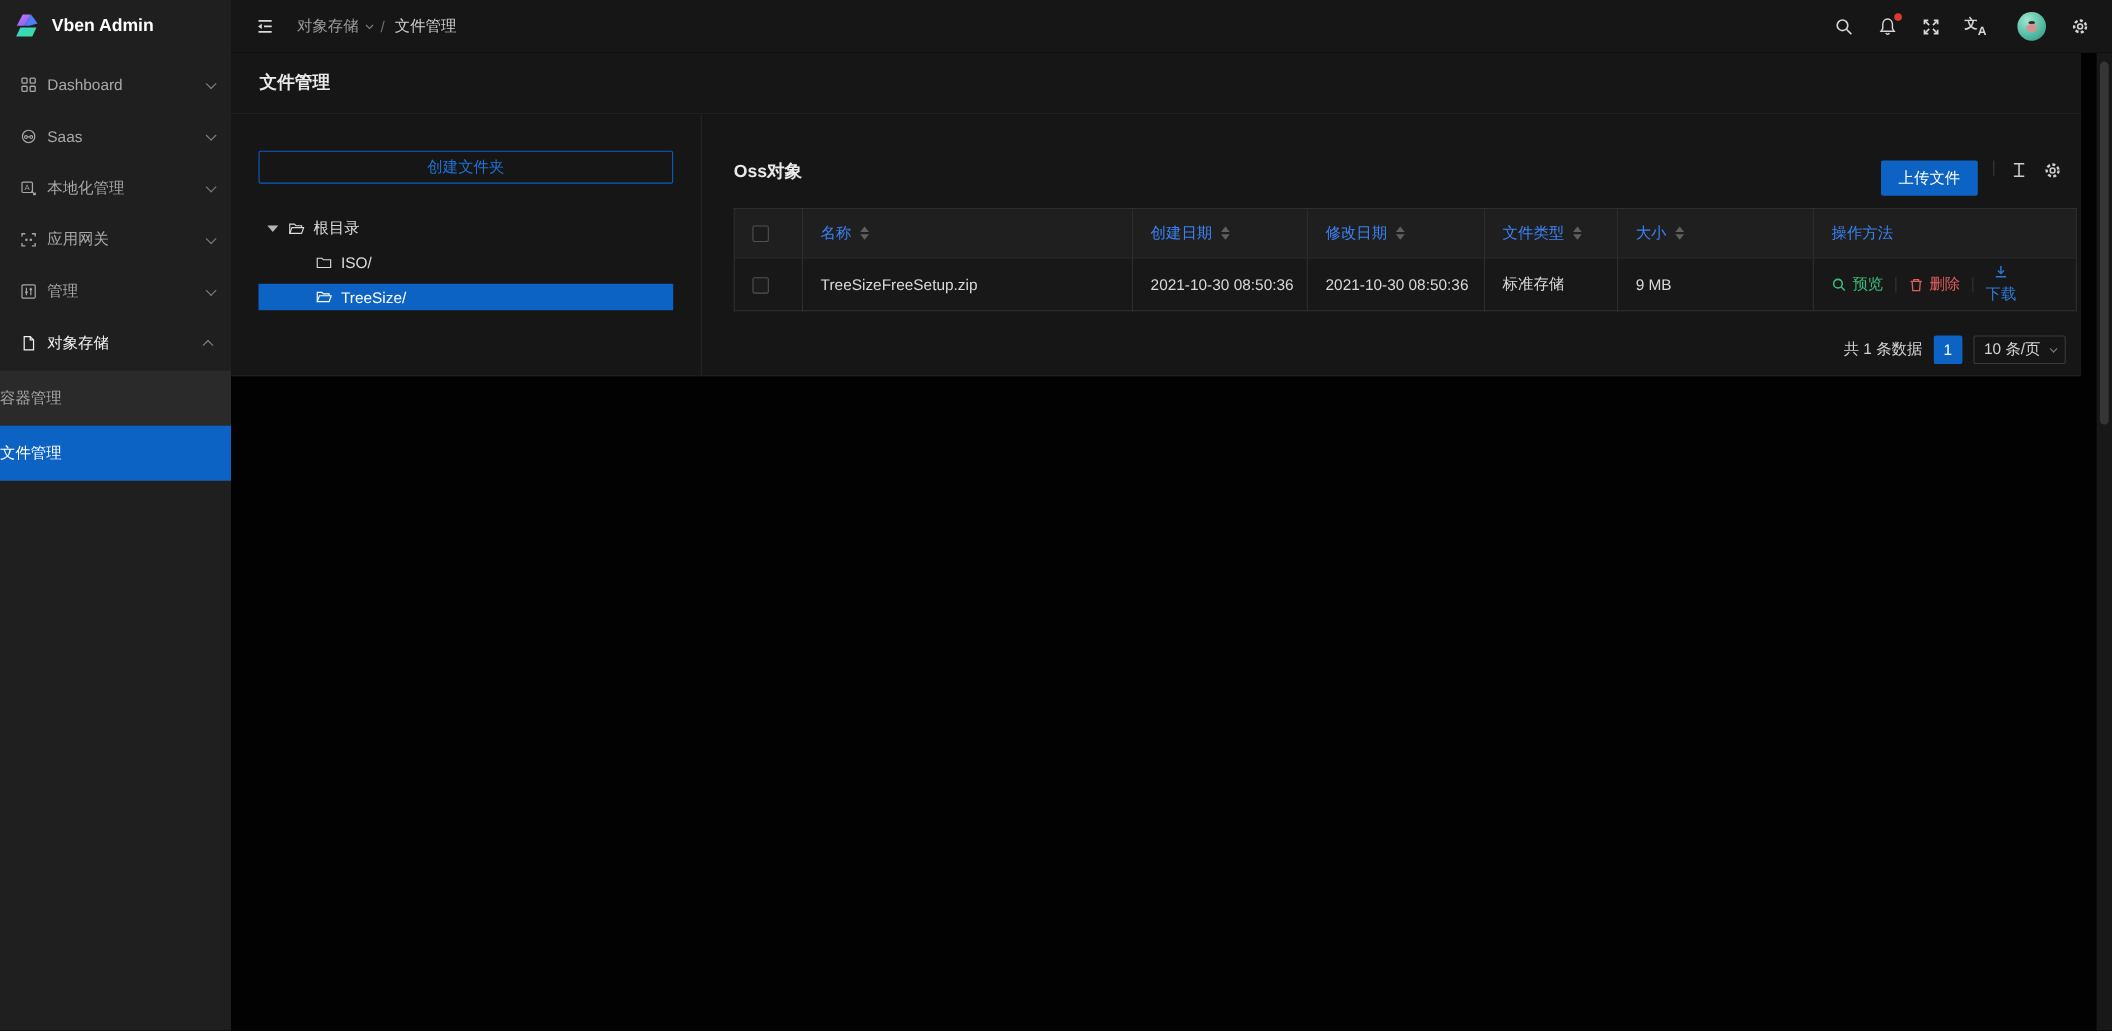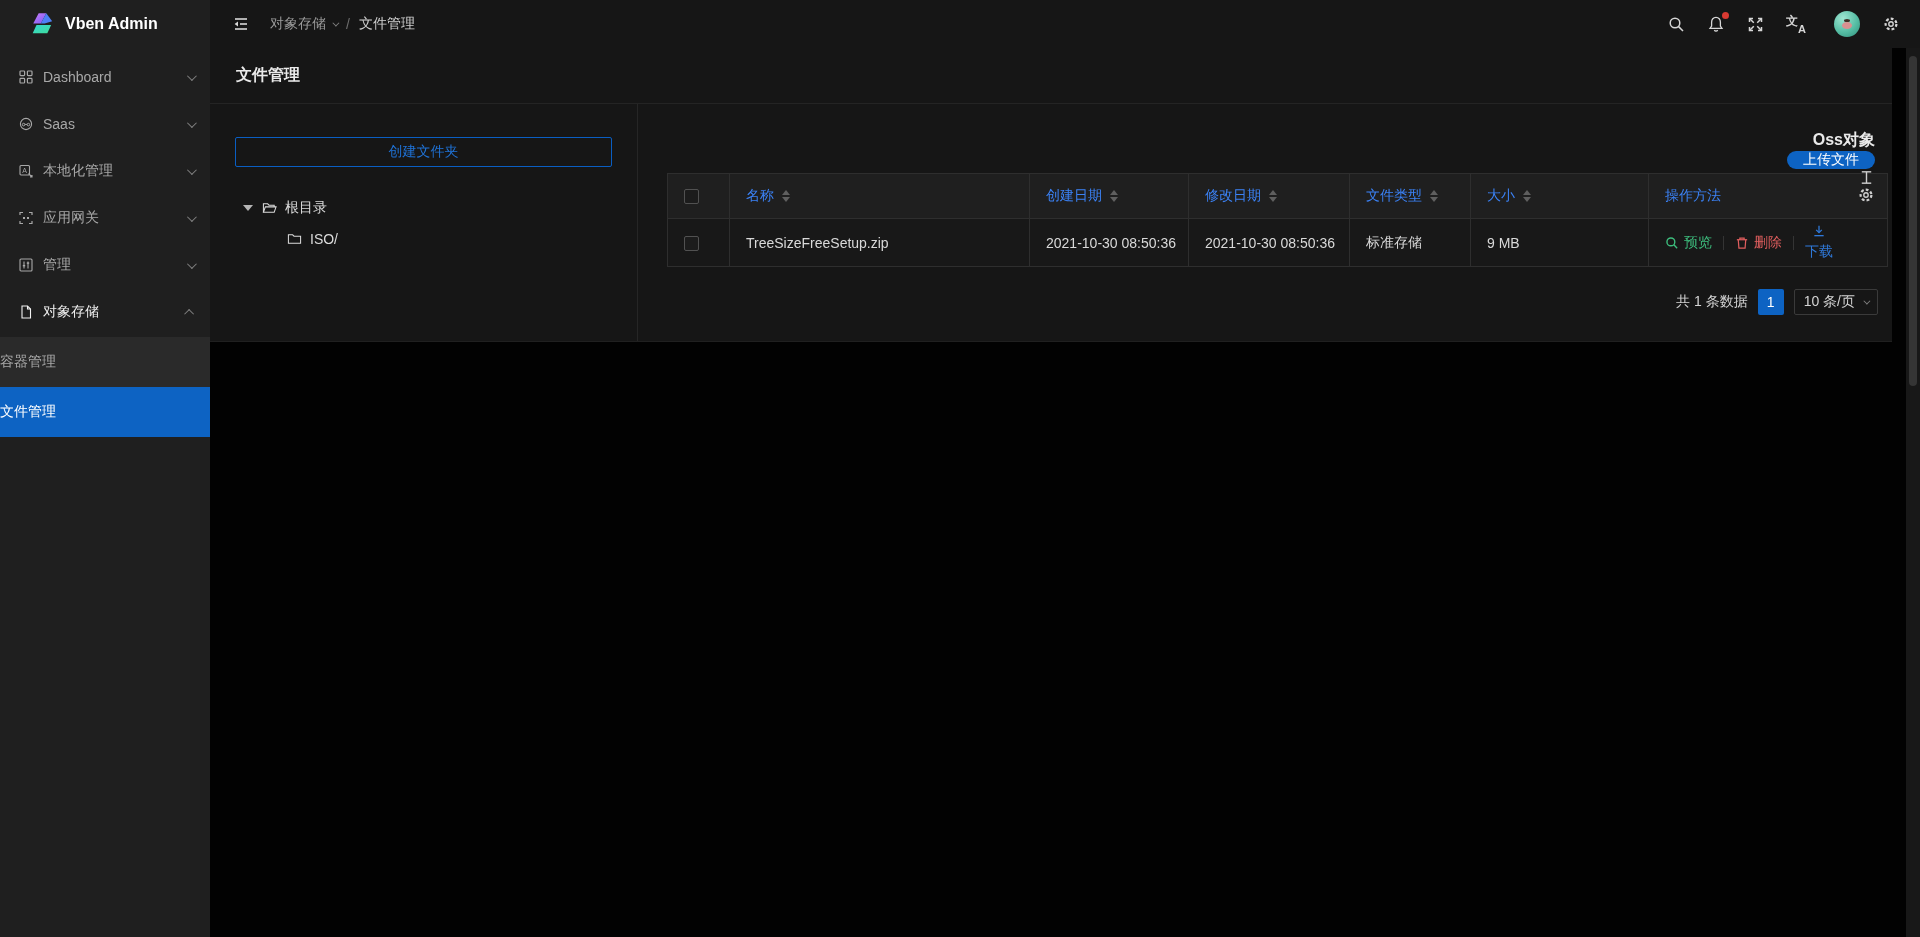--- a/index.html
+++ b/index.html
@@ -5,21 +5,21 @@
   * { margin:0; padding:0; box-sizing:border-box; }
   html,body { width:1920px; height:937px; }
   body {
     position:relative; overflow:hidden; background:#020202;
     font-family:"Liberation Sans","DejaVu Sans",sans-serif; font-size:14px; color:#d9d9d9;
   }
   svg { display:block; }
 
   
   .sidebar { position:absolute; left:0; top:0; width:210px; height:937px; background:#1f1f1f; z-index:3; }
-  .logo-row { height:48px; display:flex; align-items:center; padding-left:30px; }
+  .logo-row { height:48px; display:flex; align-items:center; padding-left:12px; }
   .logo-text { color:#ffffff; font-size:16px; font-weight:bold; margin-left:9px; white-space:nowrap; }
   .menu { padding-top:4px; }
   .menu-item { height:44px; margin:3px 0; display:flex; align-items:center;
                padding:0 16px 0 19px; color:#a8a8a8; font-size:14px; cursor:pointer; }
   .menu-item .mi-icon { width:14px; height:14px; flex:0 0 14px; color:#a8a8a8; }
   .menu-item .mi-label { margin-left:10px; flex:1; white-space:nowrap; }
   .menu-item.no-icon { padding-left:25px; }
   .menu-item.no-icon .mi-label { margin-left:0; }
   .menu-item.active-parent { color:#f2f2f2; }
   .menu-item.active-parent .mi-icon { color:#f2f2f2; }
@@ -72,25 +72,25 @@
   .tree-row { height:24px; margin-bottom:7px; display:flex; align-items:center; padding-left:8px;
               color:#dcdcdc; font-size:14px; cursor:pointer; }
   .tree-row.child { padding-left:52px; }
   .tree-row.selected { background:var(--primary,#0d63c3); color:#ffffff; }
   .tree-caret { width:0; height:0; border-left:5px solid transparent; border-right:5px solid transparent;
                 border-top:6px solid #b5b5b5; margin-right:9px; flex:0 0 auto; }
   .folder-ic { margin-right:8px; color:currentColor; flex:0 0 auto; }
   .tree-row .t-label { white-space:nowrap; }
 
   .right-pane { flex:1; padding:0 4px 0 29px; }
-  .pane-toolbar { margin-top:26px; height:32px; display:flex; align-items:flex-end; padding-right:13px;flex-direction:column; }
+  .pane-toolbar { margin-top:42px; height:32px; display:flex; align-items:flex-start; padding-right:13px; }
   .pane-title { font-size:16px; font-weight:bold; color:#eaeaea; }
   .tb-spacer { flex:1; }
   .btn-primary { height:32px; padding:0 16px; background:var(--primary,#0d63c3); color:#ffffff;
-                 border:none; border-radius:12px; font-size:14px; cursor:pointer;
+                 border:none; border-radius:2px; font-size:14px; cursor:pointer;
                  font-family:"Liberation Sans",sans-serif; }
   .tb-divider { width:1px; height:14px; background:#3a3a3a; margin:0 14px; }
   .tb-icon { color:#cfcfcf; cursor:pointer; }
   .tb-icon + .tb-icon { margin-left:13px; }
 
   table.oss { margin-top:11px; width:100%; border-collapse:collapse; table-layout:fixed; font-size:14px; }
   table.oss th, table.oss td { border:1px solid #2e2e2e; padding:0 0 0 16px; text-align:left; white-space:nowrap; overflow:hidden; }
   table.oss th { height:45px; background:#1f1f1f; color:#3b82f6; font-weight:normal; cursor:pointer; }
   table.oss td { height:48px; background:#181818; color:#d9d9d9; }
   th.c-check, td.c-check { padding:0; text-align:center; }
@@ -305,20 +305,27 @@
           <path d="M3.6 5.8 H15 L13 11.5 H1.5 Z"></path>
         </svg>
         <span class="t-label">根目录</span>
       </div>
       <div class="tree-row child">
         <svg class="folder-ic" width="15" height="14" viewBox="0 0 16 14" fill="none" stroke="currentColor" stroke-width="1.1">
           <path d="M1.5 11.5 V2.5 H6 L7.5 4 H14.5 V11.5 Z"></path>
         </svg>
         <span class="t-label">ISO/</span>
       </div>
+      <div class="tree-row child selected">
+        <svg class="folder-ic" width="15" height="14" viewBox="0 0 16 14" fill="none" stroke="currentColor" stroke-width="1.1">
+          <path d="M1.5 11.5 V2.5 H6 L7.5 4 H13 V5.8"></path>
+          <path d="M3.6 5.8 H15 L13 11.5 H1.5 Z"></path>
+        </svg>
+        <span class="t-label">TreeSize/</span>
+      </div>
     </div>
   </div>
 
   <div class="right-pane">
     <div class="pane-toolbar">
       <span class="pane-title">Oss对象</span>
       <span class="tb-spacer"></span>
       <button class="btn-primary">上传文件</button>
       <span class="tb-divider"></span>
       <span class="tb-icon">

